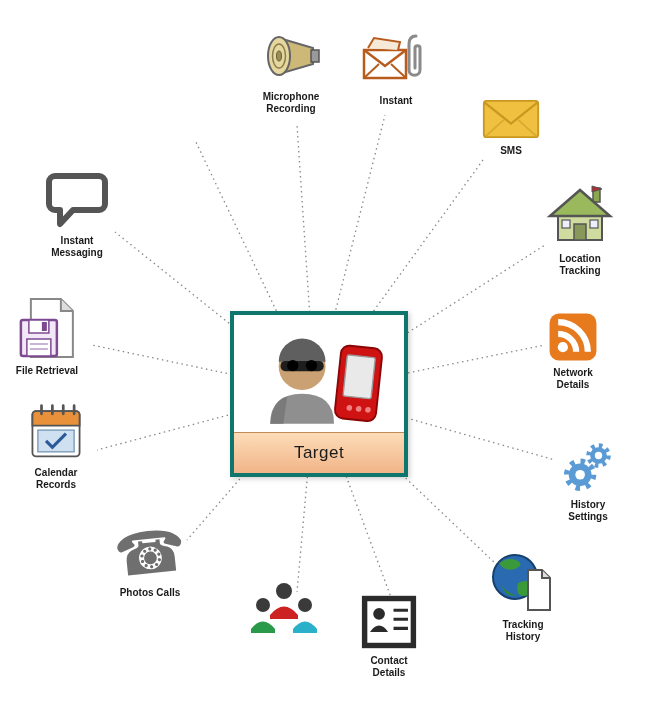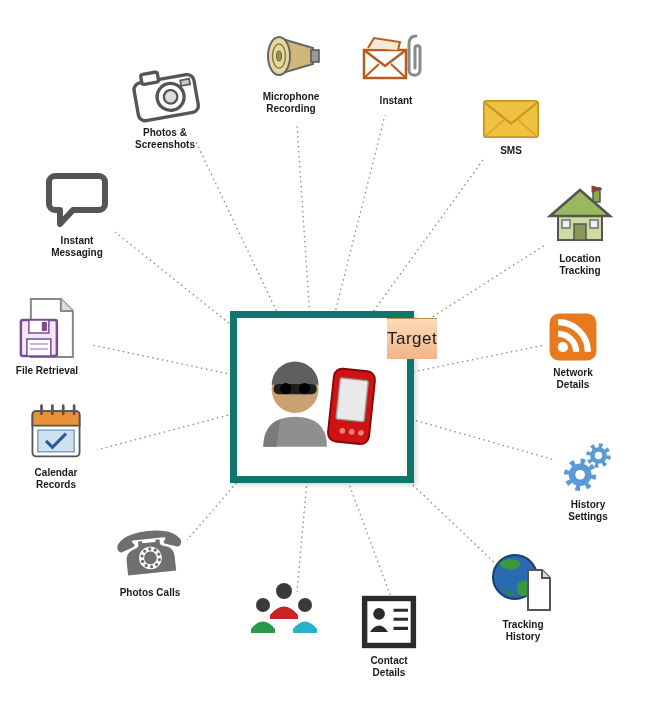--- a/index.html
+++ b/index.html
@@ -13,22 +13,22 @@
     transform:translateX(-50%);
   }
   .icon{display:flex;align-items:center;justify-content:center;}
   .label{
     white-space:pre-line;text-align:center;font-size:10px;font-weight:bold;
     color:#1a1a1a;line-height:1.18;
   }
   .glyph{line-height:1;}
   #center-box{
     position:absolute;left:230px;top:311px;width:170px;height:158px;z-index:2;
-    border:7px solid #0f766e;background:#fff;box-shadow:2px 2px 5px rgba(0,0,0,.18);
-    display:flex;
+    border:4px solid #0f766e;background:#fff;box-shadow:2px 2px 5px rgba(0,0,0,.18);
+    display:flex;flex-direction:column;
   }
   #center-art{flex:1;display:flex;align-items:center;justify-content:center;}
   #center-band{
     height:40px;border-top:1px solid #c08a58;
     background:linear-gradient(#fcdcb8,#f2b488);
     display:flex;align-items:center;justify-content:center;
     font-size:17px;color:#1a1a1a;letter-spacing:.5px;
   }
   .tilt-l{transform:rotate(-10deg);}
 </style>
@@ -49,33 +49,20 @@
       <line x1="315" y1="392" x2="497" y2="565"></line>
       <line x1="315" y1="392" x2="392" y2="600"></line>
       <line x1="315" y1="392" x2="297" y2="592"></line>
       <line x1="315" y1="392" x2="187" y2="540"></line>
       <line x1="315" y1="392" x2="97" y2="450"></line>
       <line x1="315" y1="392" x2="92" y2="345"></line>
       <line x1="315" y1="392" x2="115" y2="232"></line>
     </g>
   </svg>
 
-  <div class="node" style="left:165px;top:60px">
-    <div class="icon tilt-l">
-      <svg width="72" height="62" viewBox="0 0 64 54">
-        <rect x="5" y="16" width="54" height="34" rx="6" fill="#fff" stroke="#555" stroke-width="3"></rect>
-        <rect x="13" y="9" width="15" height="9" rx="2" fill="#fff" stroke="#555" stroke-width="3"></rect>
-        <circle cx="36" cy="33" r="12" fill="#fff" stroke="#555" stroke-width="3"></circle>
-        <circle cx="36" cy="33" r="6" fill="#ddd" stroke="#555" stroke-width="2"></circle>
-        <rect x="47" y="20" width="8" height="5" fill="#ccc" stroke="#555" stroke-width="1.5"></rect>
-      </svg>
-    </div>
-    <div class="label">Photos &amp;
-Screenshots</div>
-  </div>
 
   <div class="node" style="left:291px;top:26px">
     <div class="icon">
       <svg width="64" height="60" viewBox="0 0 64 60">
         <path d="M20 12 L54 22 L54 38 L20 48 Z" fill="#cdb878" stroke="#666" stroke-width="2"></path>
         <rect x="52" y="24" width="8" height="12" fill="#999" stroke="#555" stroke-width="1.5"></rect>
         <ellipse cx="20" cy="30" rx="11" ry="19" fill="#e6d79f" stroke="#666" stroke-width="2"></ellipse>
         <ellipse cx="20" cy="30" rx="6.5" ry="12" fill="none" stroke="#8a7d4a" stroke-width="1.5"></ellipse>
         <ellipse cx="20" cy="30" rx="2.5" ry="5" fill="#9a8d55" stroke="#6a6036" stroke-width="1"></ellipse>
       </svg>

